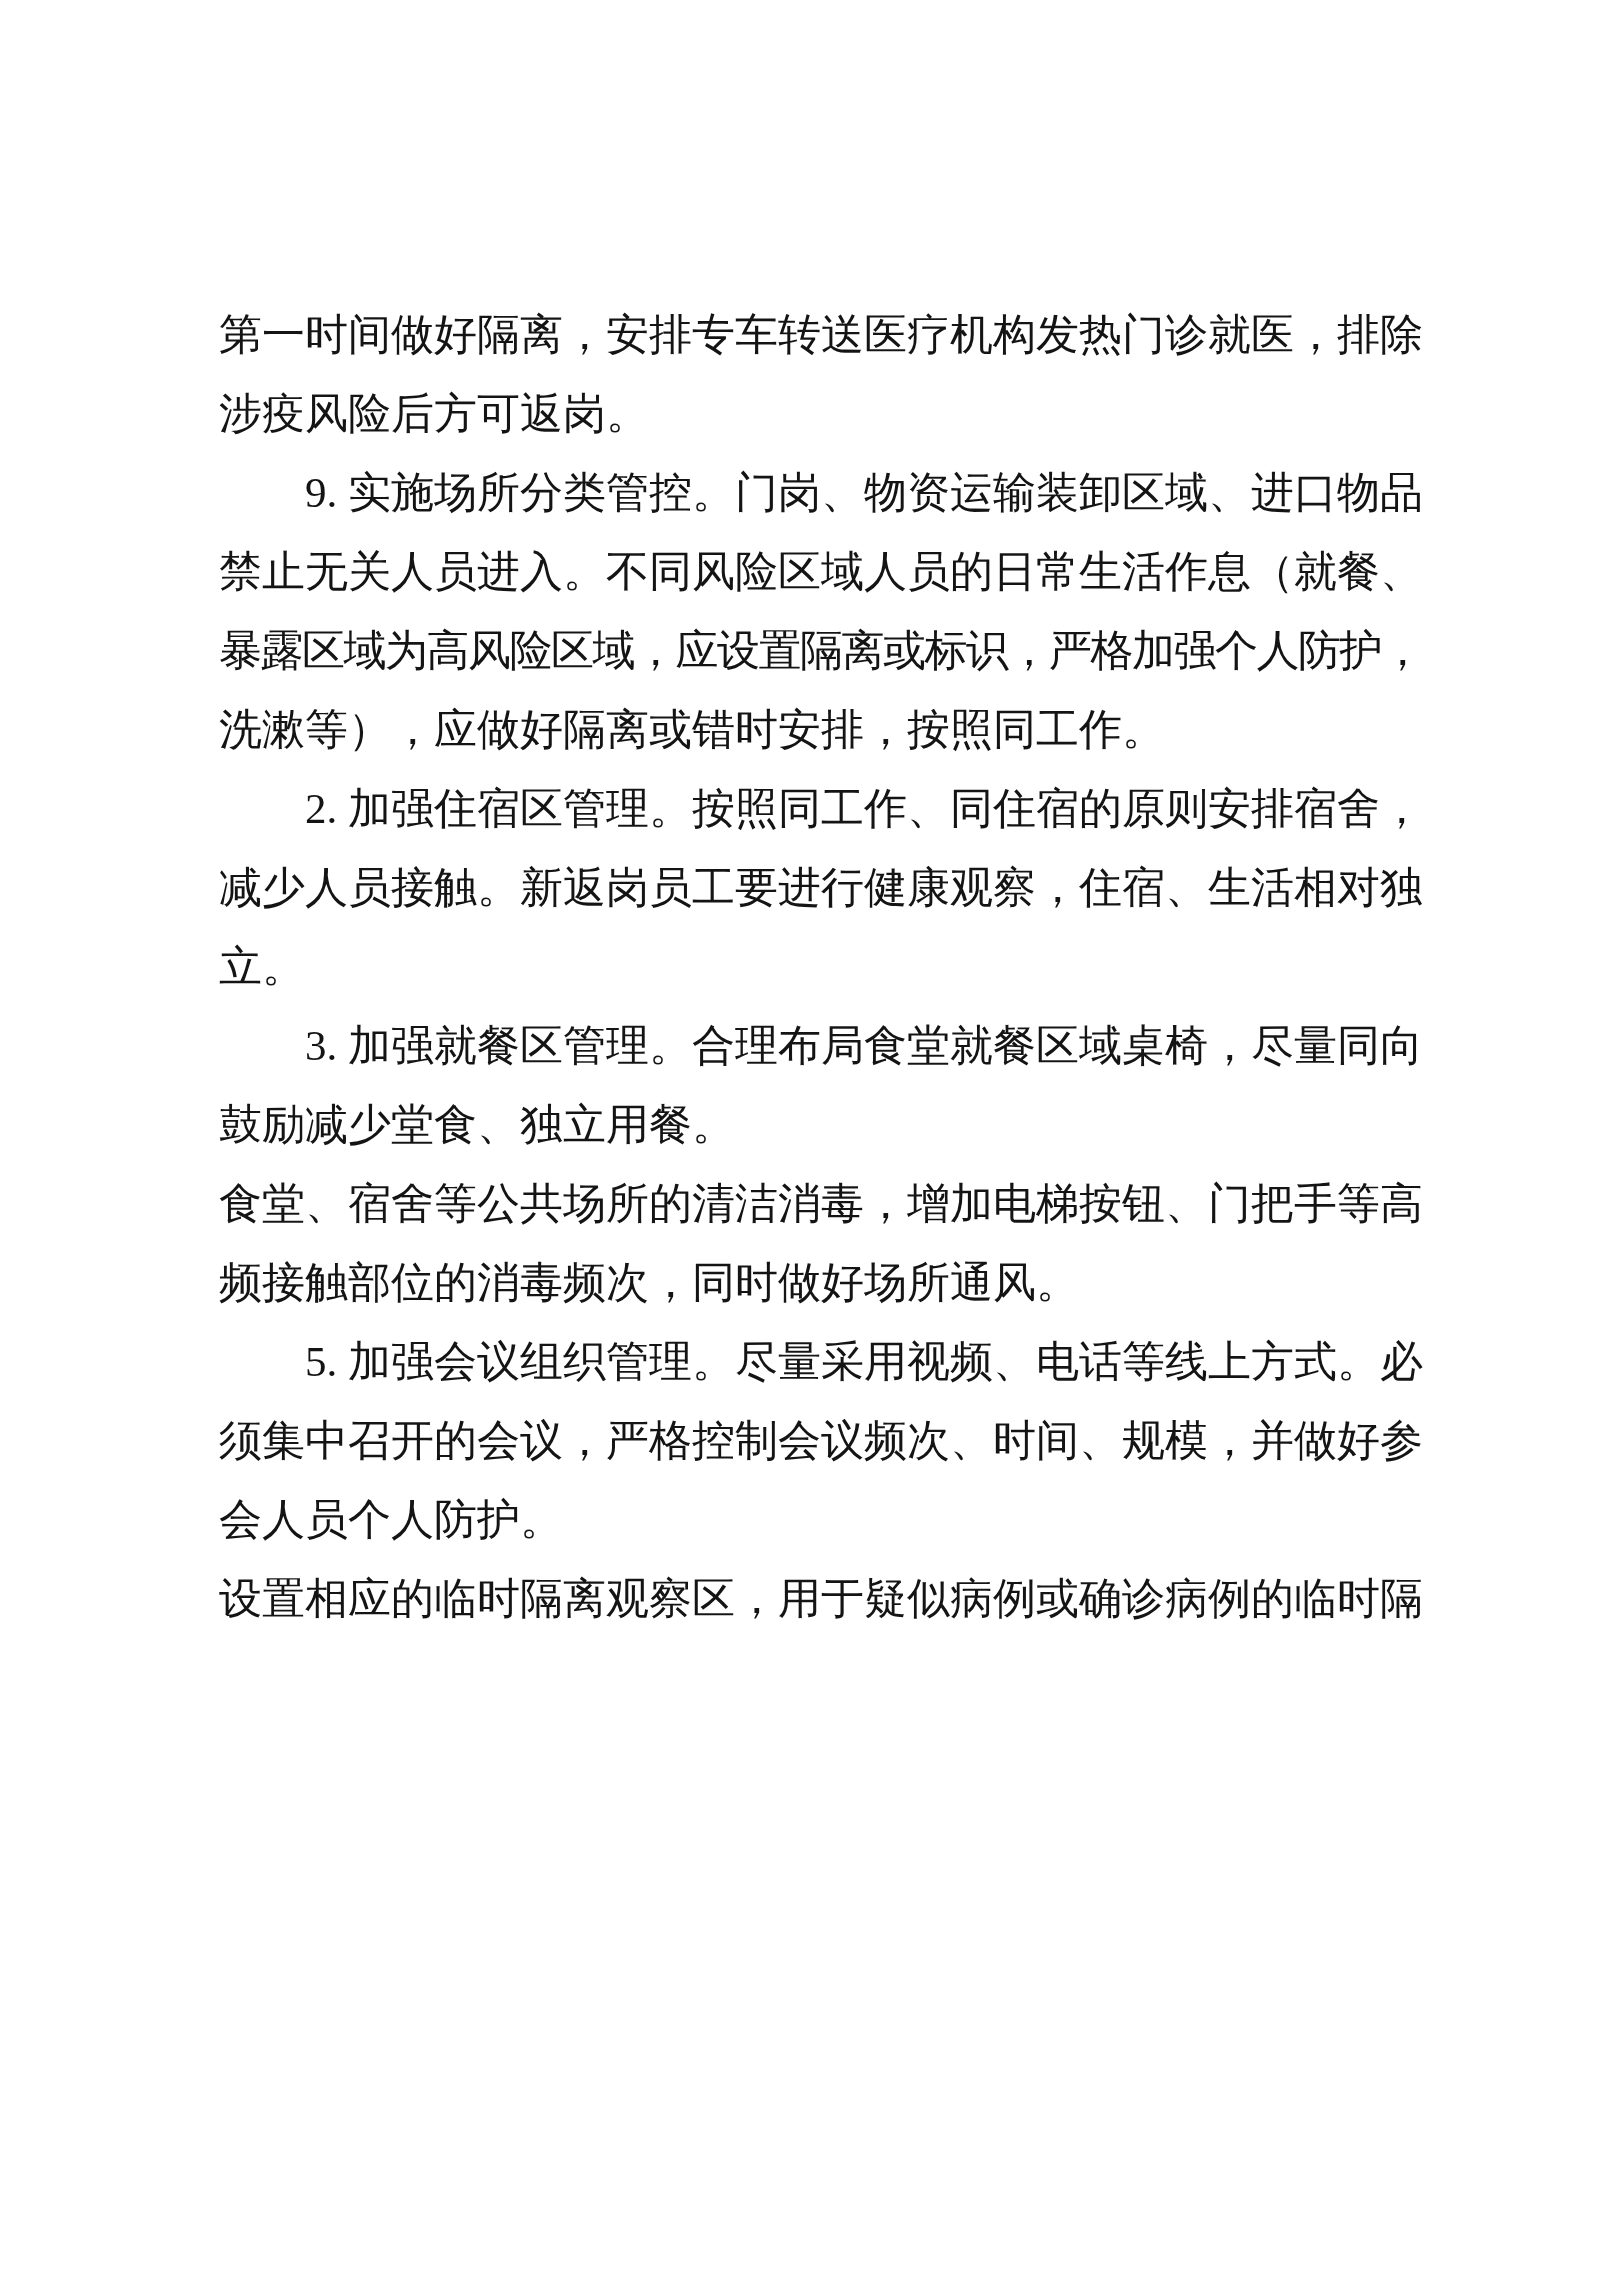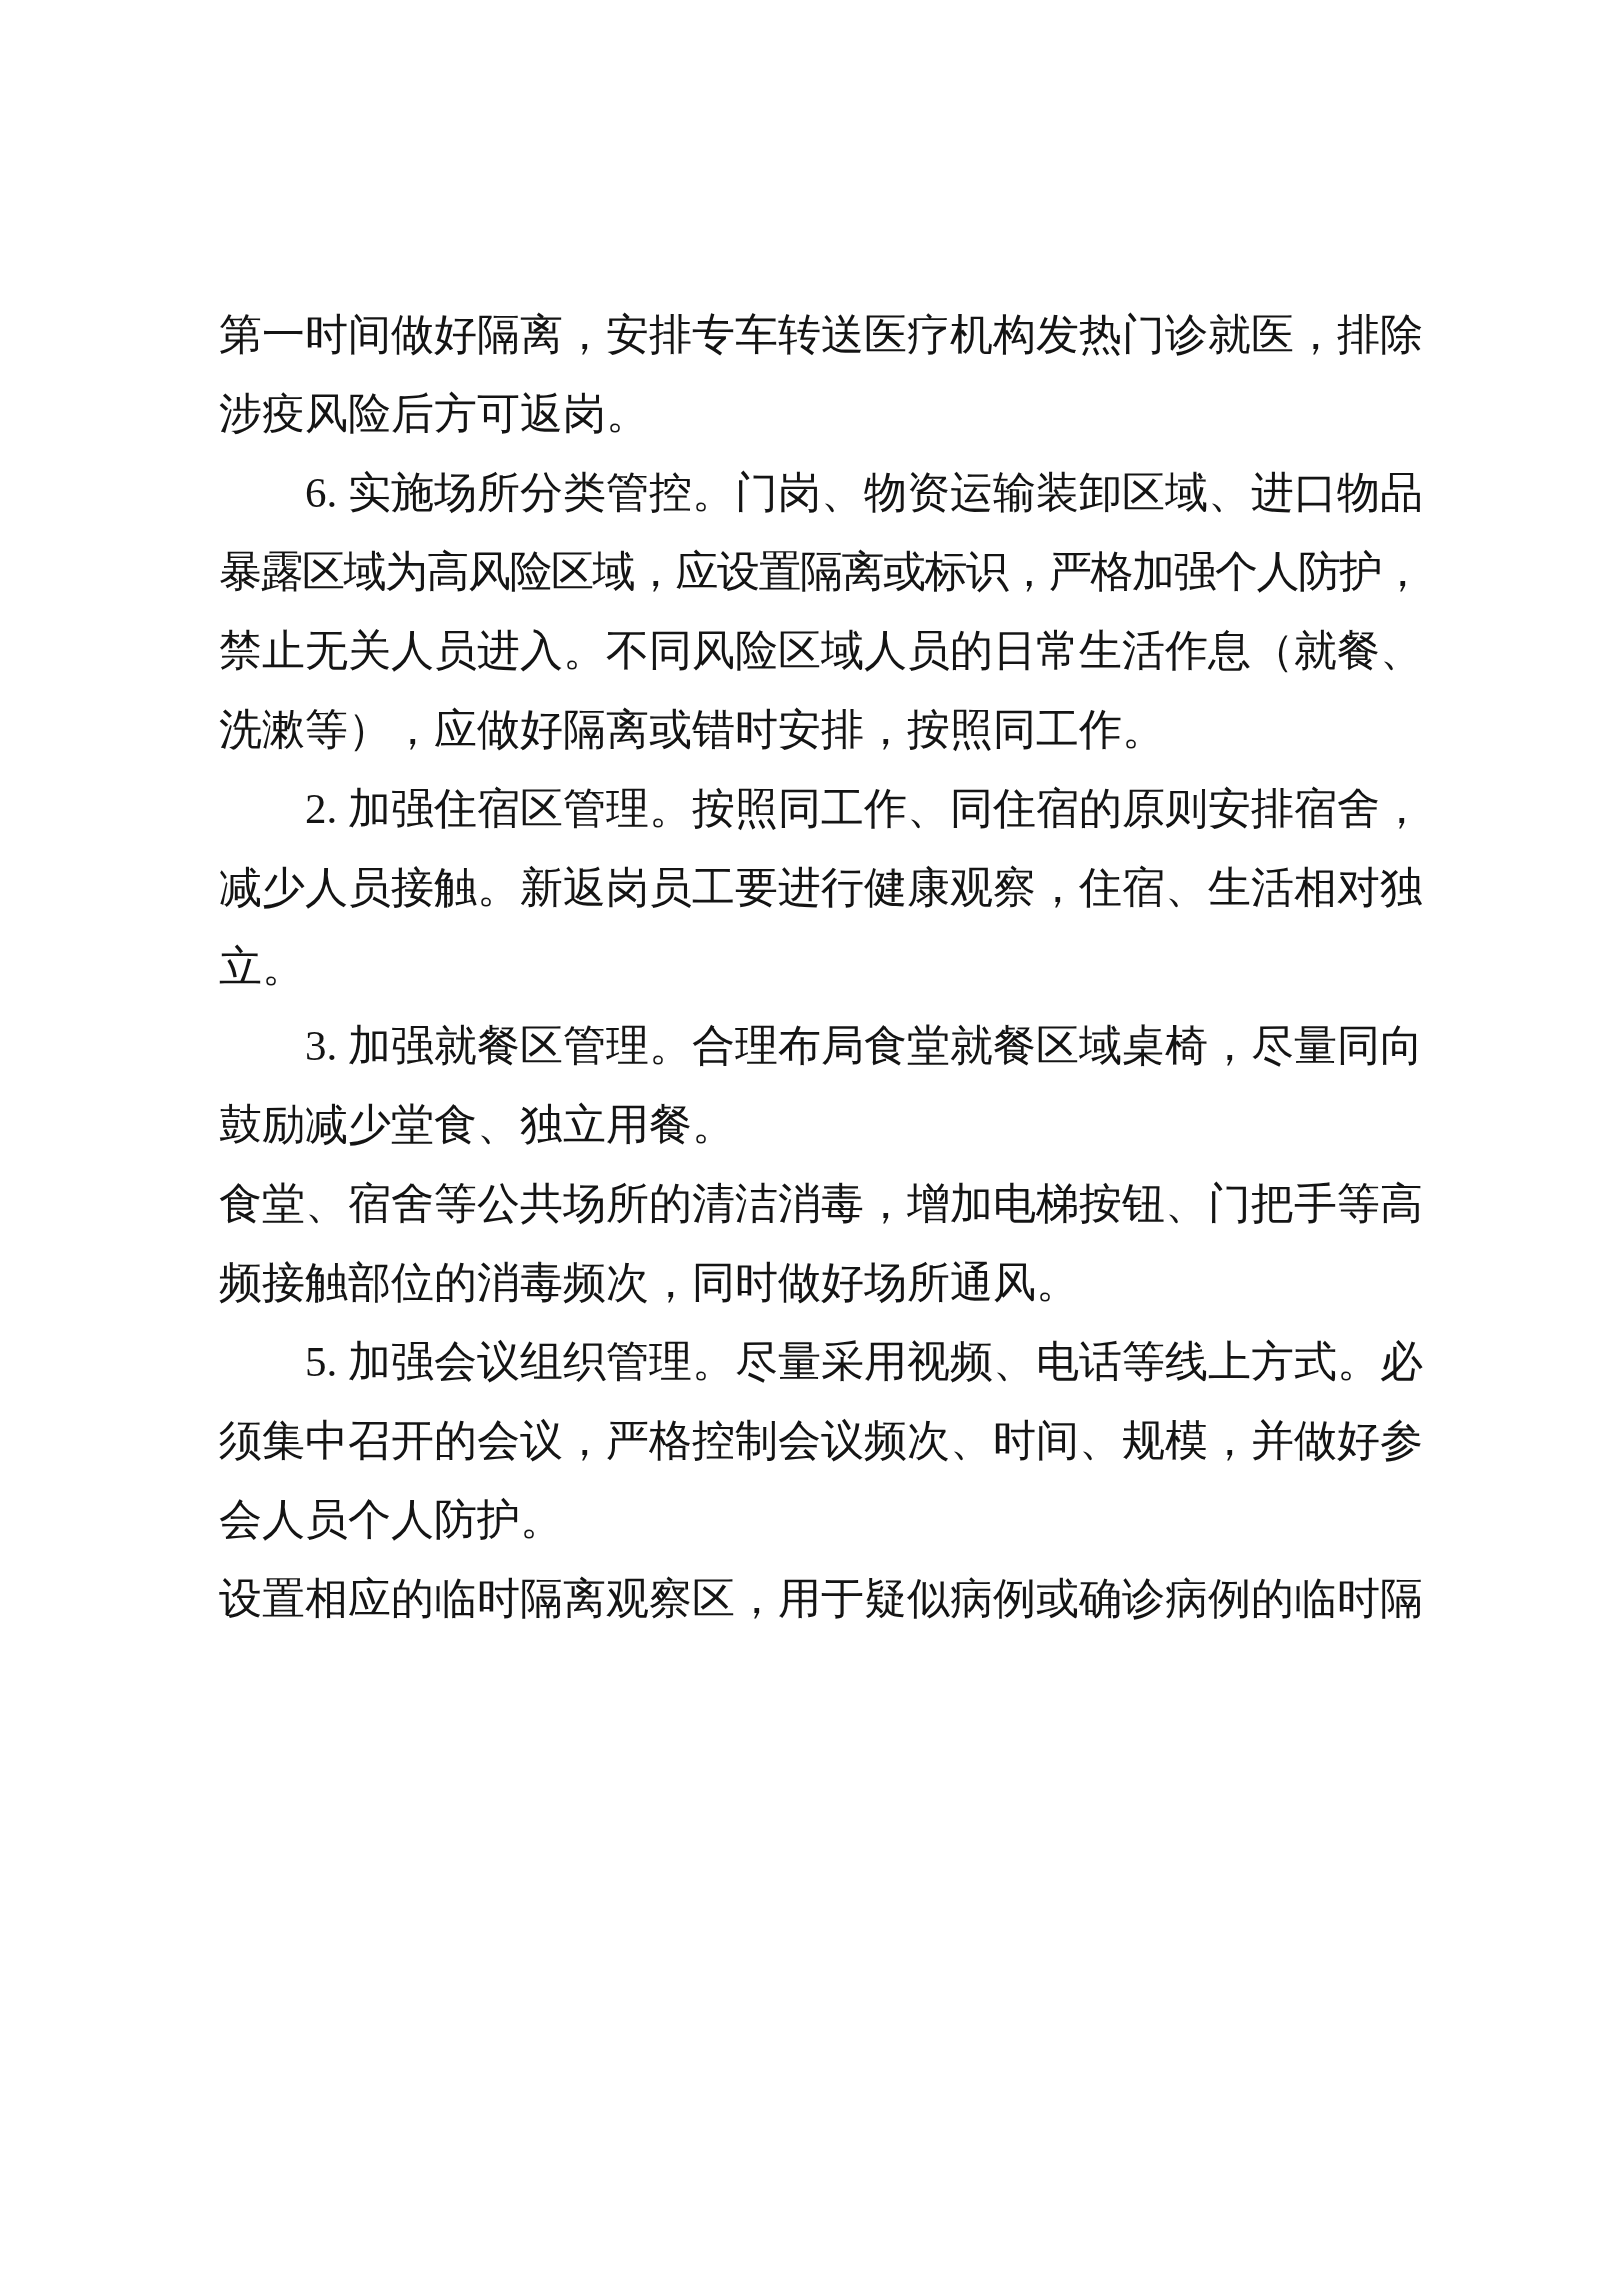--- a/index.html
+++ b/index.html
@@ -40,23 +40,23 @@
     letter-spacing: -1.5px;
   }
 </style>
 </head>
 <body>
 
 <div class="page">
   <div class="text-block">
     <div class="ln">第一时间做好隔离，安排专车转送医疗机构发热门诊就医，排除</div>
     <div class="ln">涉疫风险后方可返岗。</div>
-    <div class="ln indent">6. 实施场所分类管控。门岗、物资运输装卸区域、进口物品</div>
+    <div class="ln indent">9. 实施场所分类管控。门岗、物资运输装卸区域、进口物品</div>
+    <div class="ln">禁止无关人员进入。不同风险区域人员的日常生活作息（就餐、</div>
     <div class="ln tight">暴露区域为高风险区域，应设置隔离或标识，严格加强个人防护，</div>
-    <div class="ln">禁止无关人员进入。不同风险区域人员的日常生活作息（就餐、</div>
     <div class="ln">洗漱等），应做好隔离或错时安排，按照同工作。</div>
     <div class="ln indent">2. 加强住宿区管理。按照同工作、同住宿的原则安排宿舍，</div>
     <div class="ln">减少人员接触。新返岗员工要进行健康观察，住宿、生活相对独</div>
     <div class="ln">立。</div>
     <div class="ln indent">3. 加强就餐区管理。合理布局食堂就餐区域桌椅，尽量同向</div>
     <div class="ln">鼓励减少堂食、独立用餐。</div>
     <div class="ln">食堂、宿舍等公共场所的清洁消毒，增加电梯按钮、门把手等高</div>
     <div class="ln">频接触部位的消毒频次，同时做好场所通风。</div>
     <div class="ln indent">5. 加强会议组织管理。尽量采用视频、电话等线上方式。必</div>
     <div class="ln">须集中召开的会议，严格控制会议频次、时间、规模，并做好参</div>

